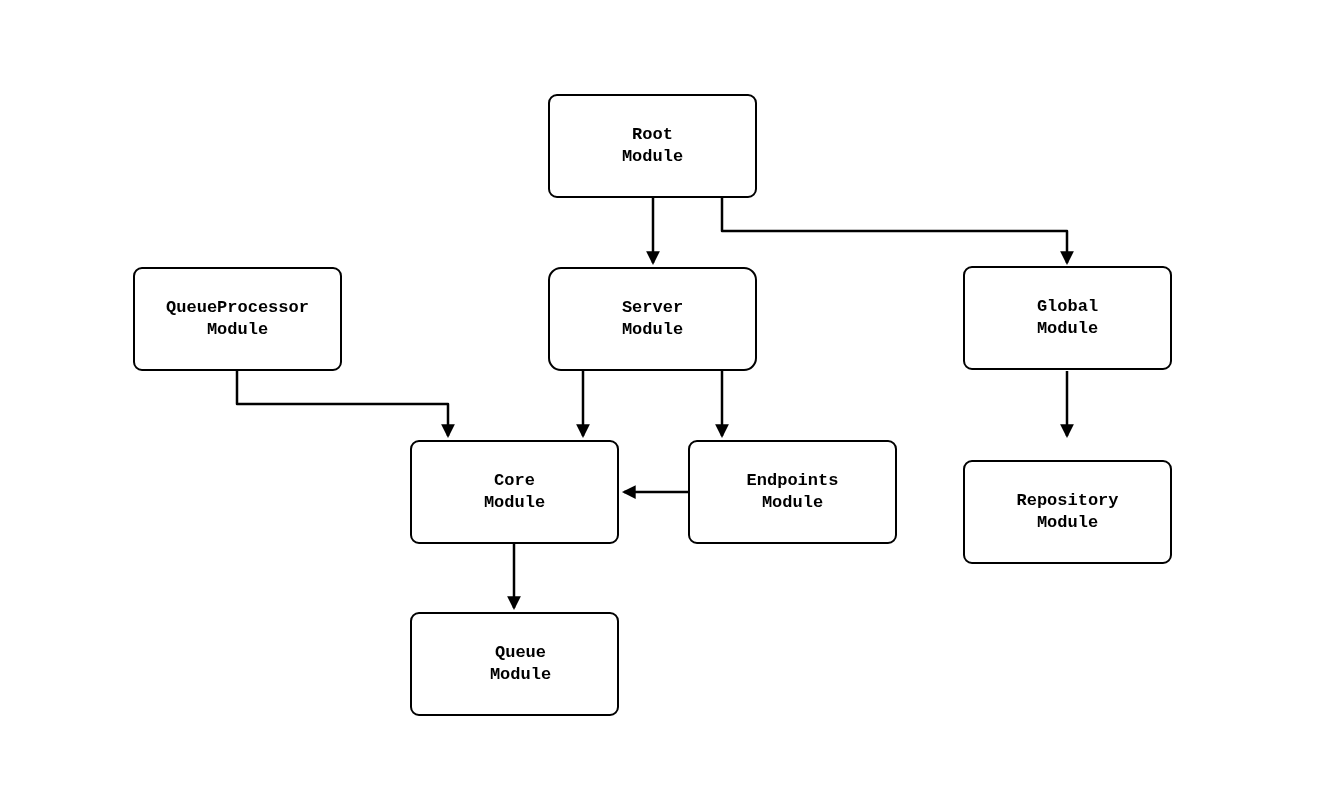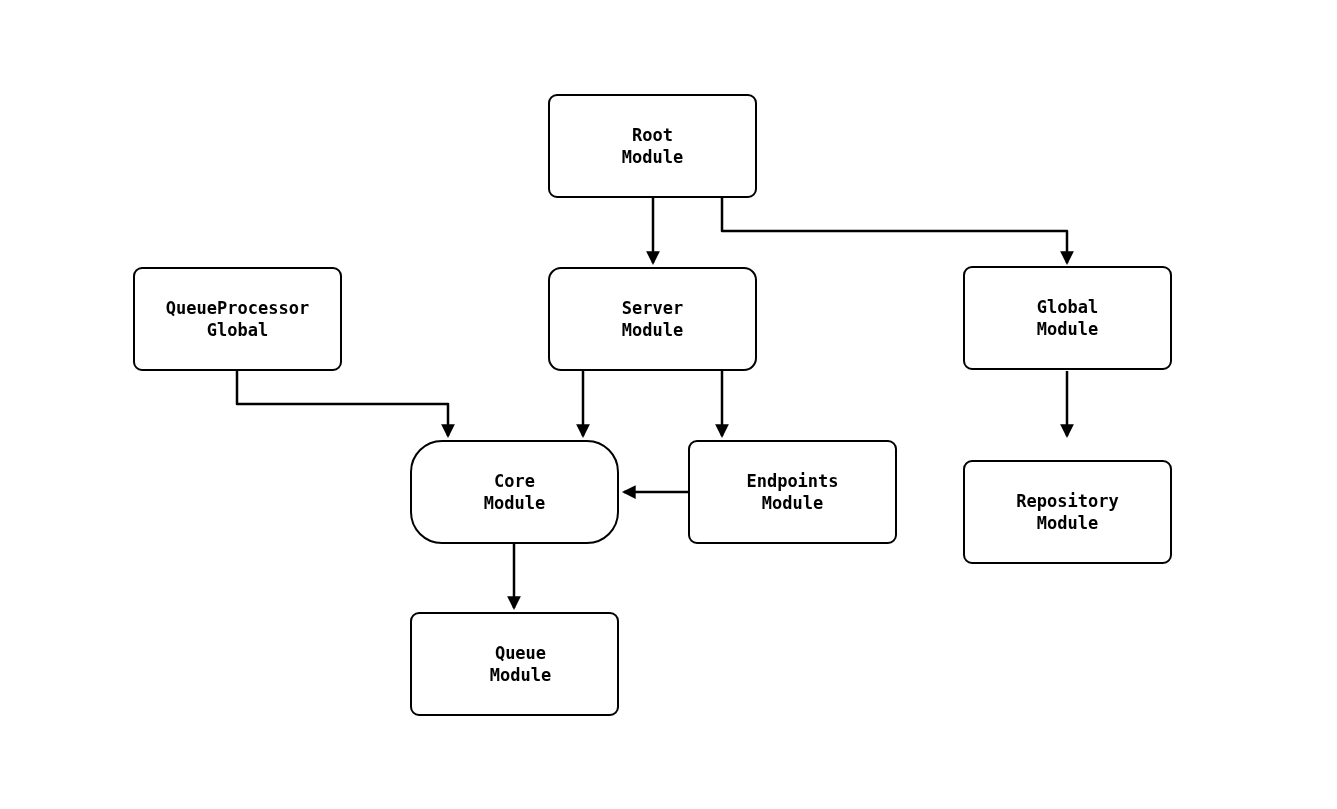--- a/index.html
+++ b/index.html
@@ -32,20 +32,21 @@
     background: #ffffff;
     display: flex;
     align-items: center;
     justify-content: center;
     text-align: center;
     font-weight: bold;
     font-size: 17px;
     line-height: 22px;
     color: #000000;
     white-space: pre-line;
+    font-family: Liberation Mono, monospace;
   }
   .edge {
     fill: none;
     stroke: #000000;
     stroke-width: 2.5;
     stroke-linejoin: round;
     stroke-linecap: butt;
   }
 </style>
 </head>
@@ -67,29 +68,29 @@
     <polyline class="edge" points="722,371 722,436" marker-end="url(#arrowhead)"></polyline>
     <polyline class="edge" points="688,492 624,492" marker-end="url(#arrowhead)"></polyline>
     <polyline class="edge" points="1067,371 1067,436" marker-end="url(#arrowhead)"></polyline>
     <polyline class="edge" points="514,544 514,608" marker-end="url(#arrowhead)"></polyline>
   </svg>
 
   <div class="node" style="left:548px; top:94px;">Root
 Module</div>
 
   <div class="node" style="left:133px; top:267px;">QueueProcessor
-Global</div>
+Module</div>
 
   <div class="node" style="left:548px; top:267px;border-radius:13px;">Server
 Module</div>
 
   <div class="node" style="left:963px; top:266px;">Global
 Module</div>
 
-  <div class="node" style="left:410px; top:440px;border-radius:32px;">Core
+  <div class="node" style="left:410px; top:440px;">Core
 Module</div>
 
   <div class="node" style="left:688px; top:440px;">Endpoints
 Module</div>
 
   <div class="node" style="left:963px; top:440px;margin-top:20px;">Repository
 Module</div>
 
   <div class="node" style="left:410px; top:612px;padding-left:12px;">Queue
 Module</div>

